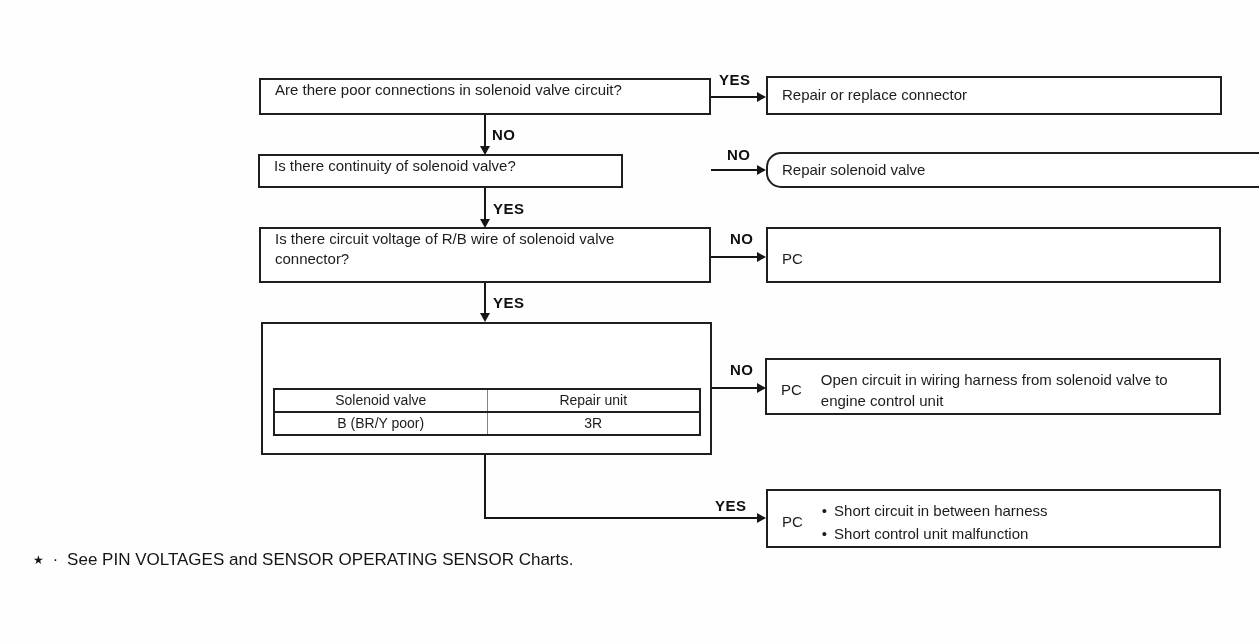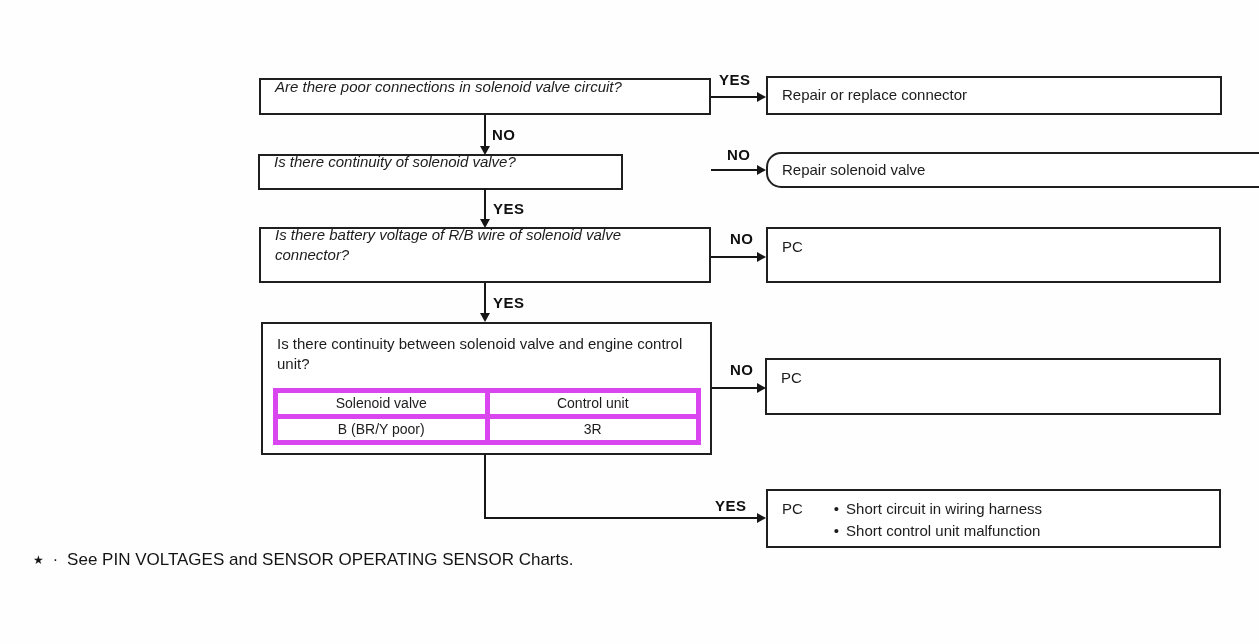--- a/index.html
+++ b/index.html
@@ -4,23 +4,23 @@
 <style>
   html,body{margin:0;padding:0;background:#ffffff;}
   #canvas{
     position:relative;width:1259px;height:644px;background:#fefefe;
     font-family:"Liberation Sans", sans-serif;color:#1c1c1c;overflow:hidden;
   }
   .box{
     position:absolute;box-sizing:border-box;background:#fff;
     border:2px solid #1f1f1f;font-size:15px;line-height:1.35;
   }
-  .q{display:flex;align-items:flex-end;padding:16px 14px;font-style:italic;}
+  .q{display:flex;align-items:flex-start;padding:0 14px;}
   .r{display:flex;align-items:center;padding:0 14px;}
-  .rtop{align-items:flex-start;padding-top:8px;gap:31px;}
+  .rtop{align-items:center;padding-top:8px;gap:19px;}
   .code{font-size:15px;flex:0 0 auto;}
   .rtext{max-width:360px;}
   .qblock{display:block;padding:10px 14px 0 14px;}
   .lbl{
     position:absolute;font-weight:700;font-size:15px;letter-spacing:.5px;color:#101010;
   }
   .hline{position:absolute;height:2px;background:#161616;}
   .vline{position:absolute;width:2px;background:#161616;}
   .tri-right{
     position:absolute;width:0;height:0;
@@ -31,21 +31,21 @@
     position:absolute;width:0;height:0;
     border-left:5px solid transparent;border-right:5px solid transparent;
     border-top:9px solid #161616;
   }
   table.pin{
     position:absolute;left:10px;top:64px;width:428px;
     border-collapse:collapse;border:2px solid #1f1f1f;
     font-size:14px;table-layout:fixed;
   }
   table.pin th, table.pin td{
-    border:5px solid #d946ef;text-align:center;font-weight:400;
+    border:1px solid #d946ef;text-align:center;font-weight:400;
     height:21px;padding:0;
   }
   table.pin thead th{border-bottom:2px solid #1f1f1f;}
   .bullets{display:flex;flex-direction:column;gap:2px;}
   .bline{display:flex;gap:7px;}
   .footnote{
     position:absolute;left:33px;top:550px;font-size:17px;color:#141414;
     display:flex;align-items:center;gap:9px;
   }
   .fn-star{font-size:12px;}
@@ -58,30 +58,29 @@
 
   <div class="box q" style="left:259px;top:78px;width:452px;height:37px;">
     <span>Are there poor connections in solenoid valve circuit?</span>
   </div>
 
   <div class="box q" style="left:258px;top:154px;width:365px;height:34px;">
     <span>Is there continuity of solenoid valve?</span>
   </div>
 
   <div class="box q" style="left:259px;top:227px;width:452px;height:56px;">
-    <span style="max-width:400px;">Is there battery voltage of R/B wire of solenoid valve connector?</span>
+    <span style="max-width:400px;">Is there circuit voltage of R/B wire of solenoid valve connector?</span>
   </div>
 
   <div class="box qblock" style="left:261px;top:322px;width:451px;height:133px;">
-    <div style="max-width:410px;">Is there continuity between solenoid valve and engine control unit?</div>
     <table class="pin">
       <thead>
         <tr>
           <th>Solenoid valve</th>
-          <th>Control unit</th>
+          <th>Repair unit</th>
         </tr>
       </thead>
       <tbody>
         <tr>
           <td>B (BR/Y poor)</td>
           <td>3R</td>
         </tr>
       </tbody>
     </table>
   </div>
@@ -93,28 +92,29 @@
   <div class="box r" style="left:766px;top:152px;width:508px;height:36px;border-radius:15px;">
     <span>Repair solenoid valve</span>
   </div>
 
   <div class="box r rtop" style="left:766px;top:227px;width:455px;height:56px;">
     <span class="code">PC</span>
   </div>
 
   <div class="box r rtop" style="left:765px;top:358px;width:456px;height:57px;">
     <span class="code">PC</span>
+    <span class="rtext">Open circuit in wiring harness from solenoid valve to engine control unit</span>
   </div>
 
   <div class="box r rtop" style="left:766px;top:489px;width:455px;height:59px;">
     <span class="code">PC</span>
     <span class="bullets">
       <span class="bline">
         <span>•</span>
-        <span>Short circuit in wiring harness</span>
+        <span>Short circuit in between harness</span>
       </span>
       <span class="bline">
         <span>•</span>
         <span>Short control unit malfunction</span>
       </span>
     </span>
   </div>
 
   <div class="hline" style="left:711px;top:96px;width:48px;"></div>
   <div class="tri-right" style="left:757px;top:92px;"></div>

